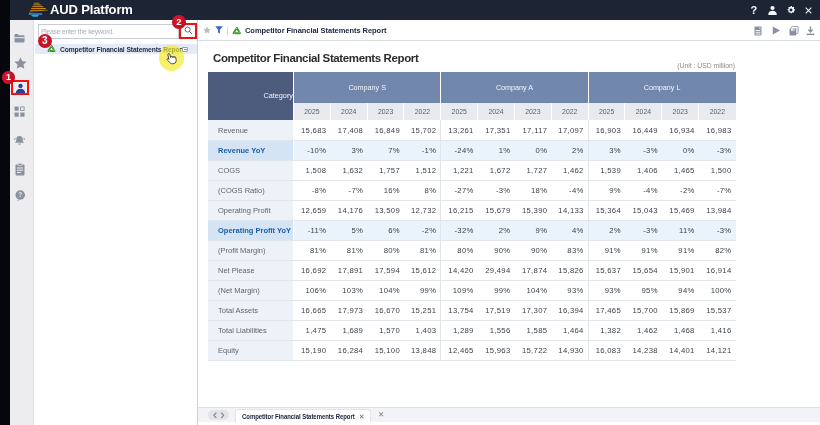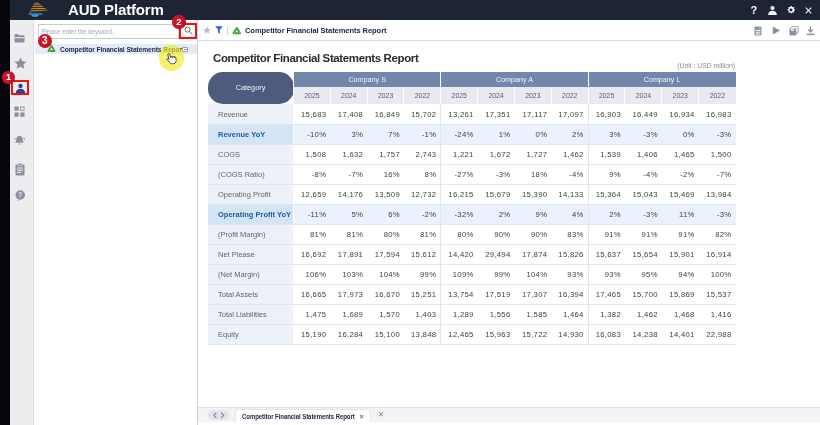--- a/index.html
+++ b/index.html
@@ -2,22 +2,22 @@
 <html><head><meta charset="utf-8">
 <style>
 * { margin:0; padding:0; box-sizing:border-box; }
 html,body { width:820px; height:425px; overflow:hidden; background:#fff;
   font-family:"Liberation Sans", sans-serif; }
 .abs { position:absolute; }
 
 
 #blackstrip { left:0; top:0; width:10px; height:425px; background:#06070c; }
 #header { left:10px; top:0; width:810px; height:20px; background:#1d2434; }
-#brand { left:68px; top:0; height:20px; line-height:20px; color:#fff;
-  font-size:15px; font-weight:bold; letter-spacing:-.15px; }
+#brand { left:50px; top:0; height:20px; line-height:20px; color:#fff;
+  font-size:13px; font-weight:bold; letter-spacing:-.15px; }
 .hicon { top:0; height:20px; color:#f6f7fa; }
 
 
 #sidebar { left:10px; top:20px; width:24px; height:405px; background:#ededf0;
   border-right:1px solid #dcdde2; }
 
 
 #panel { left:34px; top:20px; width:164px; height:405px; background:#fff;
   border-right:1px solid #cfd2d9; }
 #searchbox { left:4px; top:3.5px; width:141px; height:15px; border:1px solid #c6cbd4;
@@ -55,24 +55,24 @@
 
 #rpttitle { left:15px; top:32px; font-size:11.5px; font-weight:bold; color:#2d2d2d;
   letter-spacing:-.38px; white-space:nowrap; }
 #unit { left:337px; top:41.5px; width:200px; text-align:right; font-size:6.8px;
   color:#8b8b8b; }
 
 
 #tbl { position:absolute; left:10px; top:51.5px; width:527.5px;
   border-collapse:collapse; table-layout:fixed; font-size:7.5px; }
 #tbl td { padding:0; overflow:hidden; white-space:nowrap; }
-#tbl .cat { background:#4d5c7d; color:#f2f4f8; text-align:center;
-  font-size:7.3px;border-radius:15px; }
+#tbl .cat { background:#4d5c7d; color:#f2f4f8; text-align:right;
+  font-size:7.3px; }
 #tbl .band { background:#7287ac; color:#f4f6fa; text-align:center; font-size:7.2px;
-  height:15px; border-left:1px solid #fff; }
+  height:31px; border-left:1px solid #fff; }
 #tbl .yr { background:#e8eaf0; color:#5b6066; font-size:6.9px; text-align:center; height:17.8px;
   border-left:1px solid #fff; }
 #tbl .lbl { background:#edf2f9; color:#5f646e; padding-left:10px;
   border-right:1px solid #fff; }
 #tbl .val { background:#fff; color:#3d424a; text-align:right; padding-right:4px;
   font-size:7.7px; letter-spacing:.3px; }
 #tbl .grp { border-left:1px solid #e2e6ec; }
 #tbl tbody tr { height:20px; }
 #tbl tbody td { border-bottom:1px solid #e2e6ec; }
 #tbl .lbl.yoy { background:#d5e4f5; color:#1a5fa8; font-weight:bold; }
@@ -297,21 +297,21 @@
           <td class="val yoy grp">3%</td>
           <td class="val yoy">-3%</td>
           <td class="val yoy">0%</td>
           <td class="val yoy">-3%</td>
         </tr>
 <tr>
           <td class="lbl">COGS</td>
           <td class="val">1,508</td>
           <td class="val">1,632</td>
           <td class="val">1,757</td>
-          <td class="val">2,743</td>
+          <td class="val">1,512</td>
           <td class="val grp">1,221</td>
           <td class="val">1,672</td>
           <td class="val">1,727</td>
           <td class="val">1,462</td>
           <td class="val grp">1,539</td>
           <td class="val">1,406</td>
           <td class="val">1,465</td>
           <td class="val">1,500</td>
         </tr>
 <tr>
@@ -440,21 +440,21 @@
           <td class="val">16,284</td>
           <td class="val">15,100</td>
           <td class="val">13,848</td>
           <td class="val grp">12,465</td>
           <td class="val">15,963</td>
           <td class="val">15,722</td>
           <td class="val">14,930</td>
           <td class="val grp">16,083</td>
           <td class="val">14,238</td>
           <td class="val">14,401</td>
-          <td class="val">22,988</td>
+          <td class="val">14,121</td>
         </tr>
     </tbody>
   </table>
 
   <div class="abs" id="botbar">
     <div class="abs" id="navpill">
         <svg width="21.5" height="10.6" viewBox="0 0 21.5 10.6">
           <path d="M8 3 L5.8 5.3 L8 7.6 M13.5 3 L15.7 5.3 L13.5 7.6" fill="none" stroke="#80858f" stroke-width="1.1" stroke-linecap="round" stroke-linejoin="round"></path>
         </svg>
       </div>

